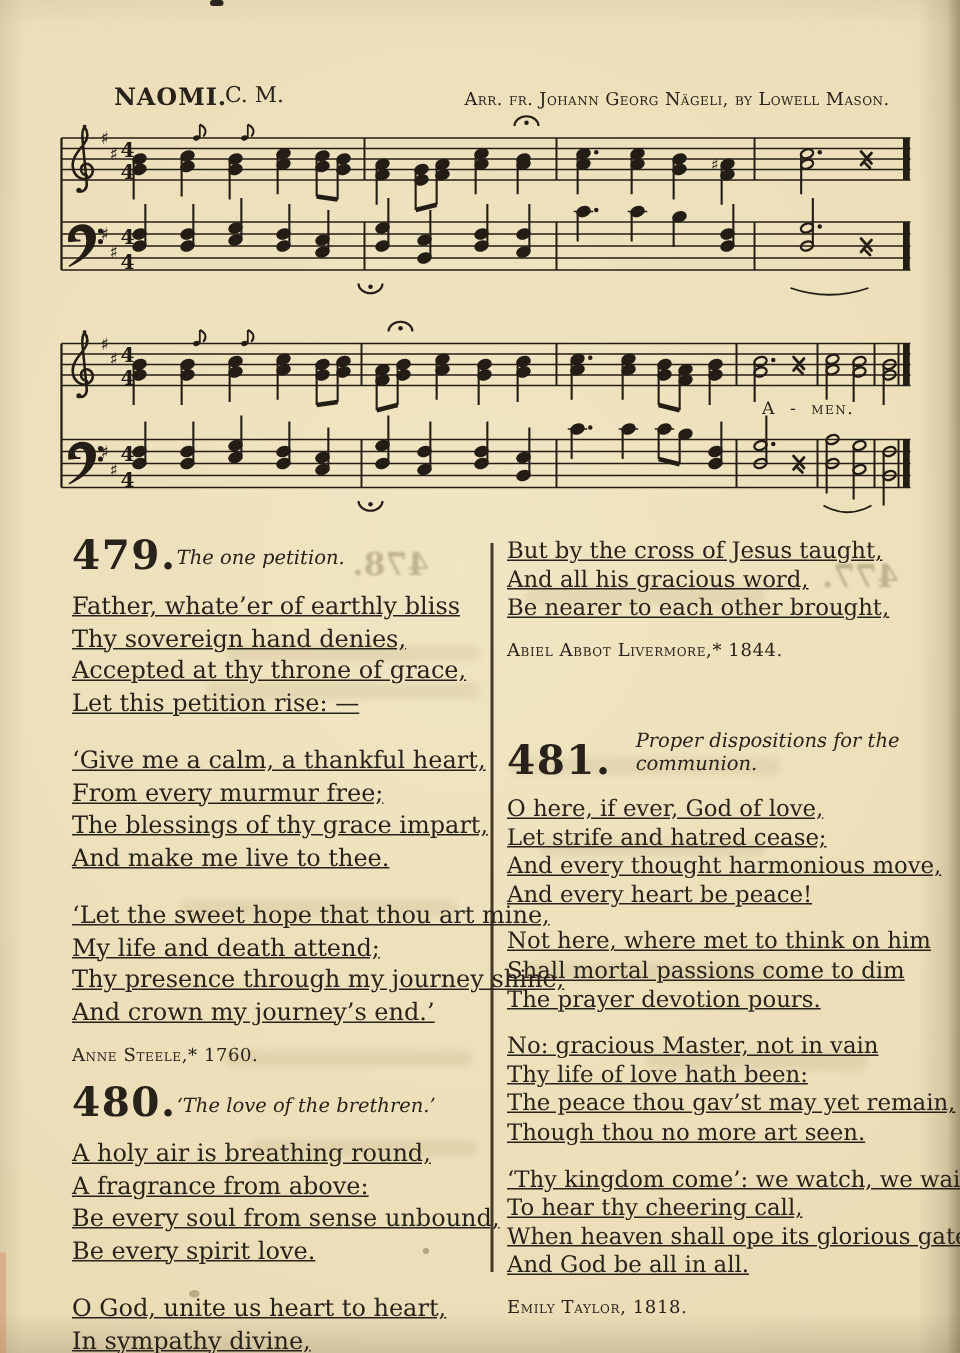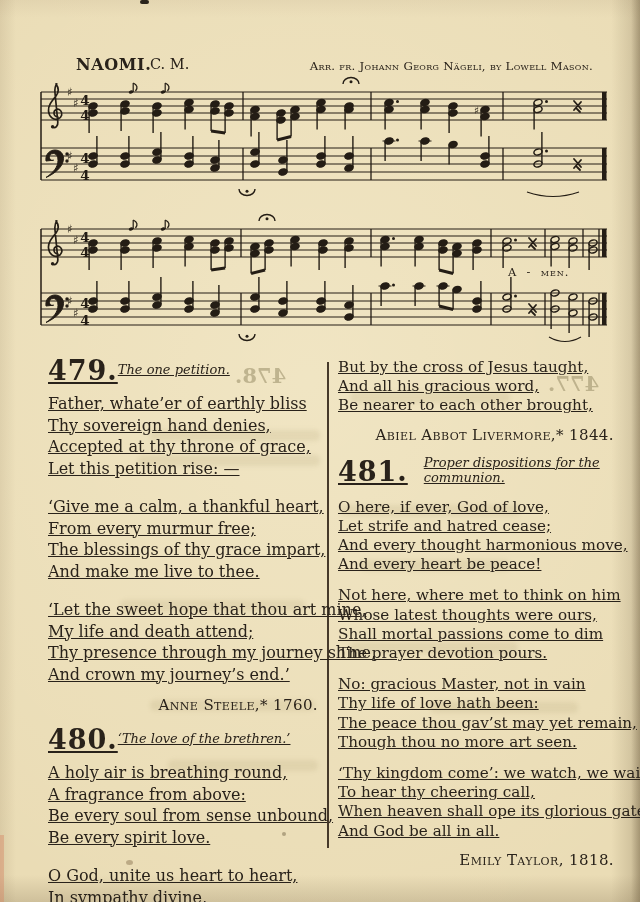--- a/index.html
+++ b/index.html
@@ -26,29 +26,29 @@
   #sys1{top:84px;}
   #sys2{top:221px;}
   .amen{position:absolute;left:508px;top:265px;font-size:11.5px;font-variant:small-caps;
         letter-spacing:1px;white-space:pre;color:#29221a;}
 
   .divider{position:absolute;left:327px;top:362px;width:1.6px;height:486px;background:#46392a;}
 
   .col{position:absolute;top:358px;}
   .col-left{left:48px;width:274px;}
   .col-right{left:338px;width:278px;}
-  .hymn-head{display:flex;align-items:center;margin:0 0 9px;text-decoration:underline;}
+  .hymn-head{display:flex;align-items:flex-end;margin:0 0 9px;}
   .hymn-number{font-size:27px;font-weight:bold;line-height:26px;letter-spacing:1px;}
   .hymn-title{font-style:italic;font-size:13px;padding:0 0 4px 0;}
-  .col-right .hymn-title{margin-left:16px;}
+  .col-right .hymn-title{margin-left:16px;margin-top:36px;}
   .stanza{margin:0 0 17px;}
   .col-right .stanza{margin-bottom:12px;}
   .line{font-size:16px;line-height:21.5px;white-space:nowrap;text-decoration:underline;}
   .col-right .line{font-size:15.2px;line-height:19.2px;}
-  .author{text-align:right;font-variant:small-caps;font-size:15px;letter-spacing:.4px;
+  .author{text-align:left;font-variant:small-caps;font-size:12px;letter-spacing:.4px;
           margin:-6px 4px 13px 0;}
   .col-right .author{margin:-2px 2px 11px 0;}
 
   .ghost-num{position:absolute;font-weight:bold;font-size:21px;color:rgba(152,140,102,.55);
              transform:scaleX(-1);filter:blur(.6px);}
   #ghost-478{left:235px;top:363px;}
   #ghost-477{left:548px;top:371px;}
   .smudge{position:absolute;background:rgba(179,165,118,.20);filter:blur(2px);border-radius:5px;height:11px;}
 </style>
 </head>
@@ -608,21 +608,20 @@
       <span class="hymn-title">Proper dispositions for the communion.</span>
     </div>
     <div class="stanza">
       <div class="line">O here, if ever, God of love,</div>
       <div class="line">Let strife and hatred cease;</div>
       <div class="line">And every thought harmonious move,</div>
       <div class="line">And every heart be peace!</div>
     </div>
     <div class="stanza">
       <div class="line">Not here, where met to think on him</div>
-      <div class="line">Whose latest thoughts were ours,</div>
       <div class="line">Shall mortal passions come to dim</div>
       <div class="line">The prayer devotion pours.</div>
     </div>
     <div class="stanza">
       <div class="line">No: gracious Master, not in vain</div>
       <div class="line">Thy life of love hath been:</div>
       <div class="line">The peace thou gav’st may yet remain,</div>
       <div class="line">Though thou no more art seen.</div>
     </div>
     <div class="stanza">

